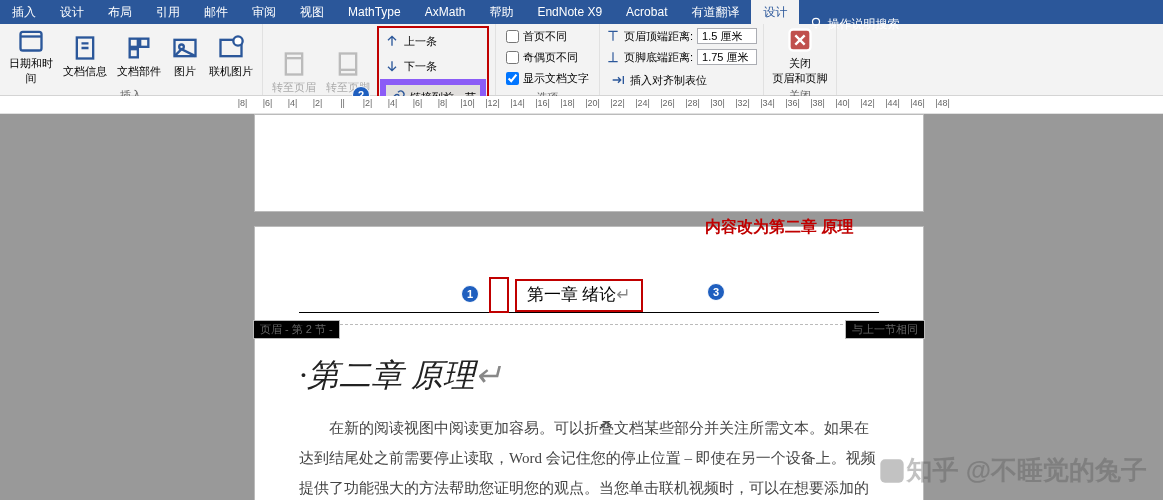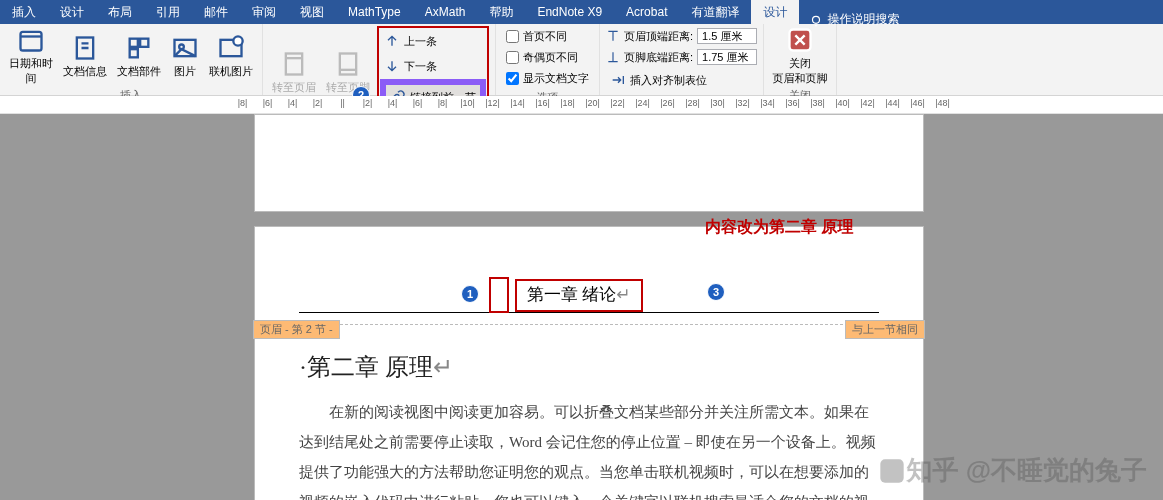--- a/index.html
+++ b/index.html
@@ -1,21 +1,21 @@
 <!DOCTYPE html>
 <html><head>
 <meta charset="utf-8">
 <style>
   * { margin: 0; padding: 0; box-sizing: border-box; }
   body { font-family: "Microsoft YaHei", "SimSun", Arial, sans-serif; font-size: 12px; background: #fff; width: 1163px; height: 500px; overflow: hidden; position: relative; }
 
   .tabs { display: flex; background: #2b579a; color: #fff; height: 24px; align-items: stretch; }
   .tab { padding: 4px 12px; cursor: pointer; font-size: 12px; display: flex; align-items: center; }
   .tab.active { background: #f3f3f3; color: #2b579a; }
-  .tell-me { display: flex; align-items: flex-end; padding: 16px 10px; gap: 4px; margin-top: 12px; }
+  .tell-me { display: flex; align-items: flex-start; padding: 16px 10px; gap: 4px; }
   .bulb-icon { width: 14px; height: 14px; }
 
   .ribbon { background: #f3f3f3; height: 72px; display: flex; border-bottom: 1px solid #d4d4d4; }
   .group { display: flex; flex-direction: column; border-right: 1px solid #e1e1e1; padding: 0 6px; }
   .group-body { flex: 1; display: flex; align-items: center; gap: 4px; padding-top: 2px; }
   .group-label { text-align: center; font-size: 11px; color: #666; padding: 2px 0; }
   .big-btn { display: flex; flex-direction: column; align-items: center; justify-content: center; width: 50px; cursor: pointer; font-size: 11px; text-align: center; gap: 2px; }
   .big-btn .icn { width: 28px; height: 28px; }
   .small-row { display: flex; flex-direction: column; gap: 1px; }
   .small-btn { display: flex; align-items: center; gap: 4px; padding: 12px 4px; cursor: pointer; font-size: 11px; height: 20px; }
@@ -35,26 +35,26 @@
   .page-prev-bottom { position: absolute; left: 254px; top: 0; width: 670px; height: 98px; background: #fff; border: 1px solid #bbb; }
   .page { position: absolute; left: 254px; top: 112px; width: 670px; background: #fff; border: 1px solid #bbb; min-height: 360px; }
   .red-callout { position: absolute; left: 450px; top: -10px; color: #c00000; font-weight: bold; font-size: 16px; }
   .header-line { position: relative; margin: 60px 44px 0 44px; border-bottom: 1px solid #000; height: 26px; }
   .header-draw { position: absolute; left: 190px; top: -10px; width: 210px; display: flex; align-items: center; }
   .bubble { width: 18px; height: 18px; border-radius: 50%; background: #1f5fbf; color: #fff; font-weight: bold; font-size: 11px; display: flex; align-items: center; justify-content: center; border: 1px solid #fff; }
   .hb1 { position: absolute; left: -28px; top: 8px; }
   .hb3 { position: absolute; right: -26px; top: 6px; }
   .cursor-box { border: 2px solid #c00000; width: 20px; height: 36px; margin-right: 6px; }
   .header-text-box { border: 2px solid #c00000; padding: 2px 10px 4px 10px; font-size: 17px; font-family: "SimSun"; text-align: center; }
-  .section-tag { position: absolute; font-size: 11px; background: #fdba74; border: 1px solid #bbb; color: #666; padding: 1px 6px; }
+  .section-tag { position: absolute; font-size: 11px; background: #000000; border: 1px solid #bbb; color: #666; padding: 1px 6px; }
   .tag-left { left: -2px; top: 93px; }
   .tag-right { right: -2px; top: 93px; }
   .dash-line { position: absolute; left: 0; right: 0; top: 97px; border-top: 1.5px dashed #bbb; }
   .body-text { margin: 30px 44px 0 44px; font-family: "SimSun"; font-size: 15px; color: #444; line-height: 2; }
-  .chapter-title { font-family: "SimHei","SimSun"; font-size: 24px; color: #222; margin-bottom: 6px; }
+  .chapter-title { font-family: "SimHei","SimSun"; font-size: 32px; color: #222; margin-bottom: 6px; font-style: italic; }
   .para { text-indent: 2em; }
   .watermark { position: absolute; right: 16px; bottom: 12px; font-size: 26px; color: rgba(80,80,80,0.35); font-weight: bold; display: flex; align-items: center; gap: 0; pointer-events: none; }
   .nav-bubble { position: absolute; left: 352px; top: 86px; }
 </style>
 </head>
 <body>
 
 <div class="tabs">
   <div class="tab">插入</div>
   <div class="tab">设计</div>

